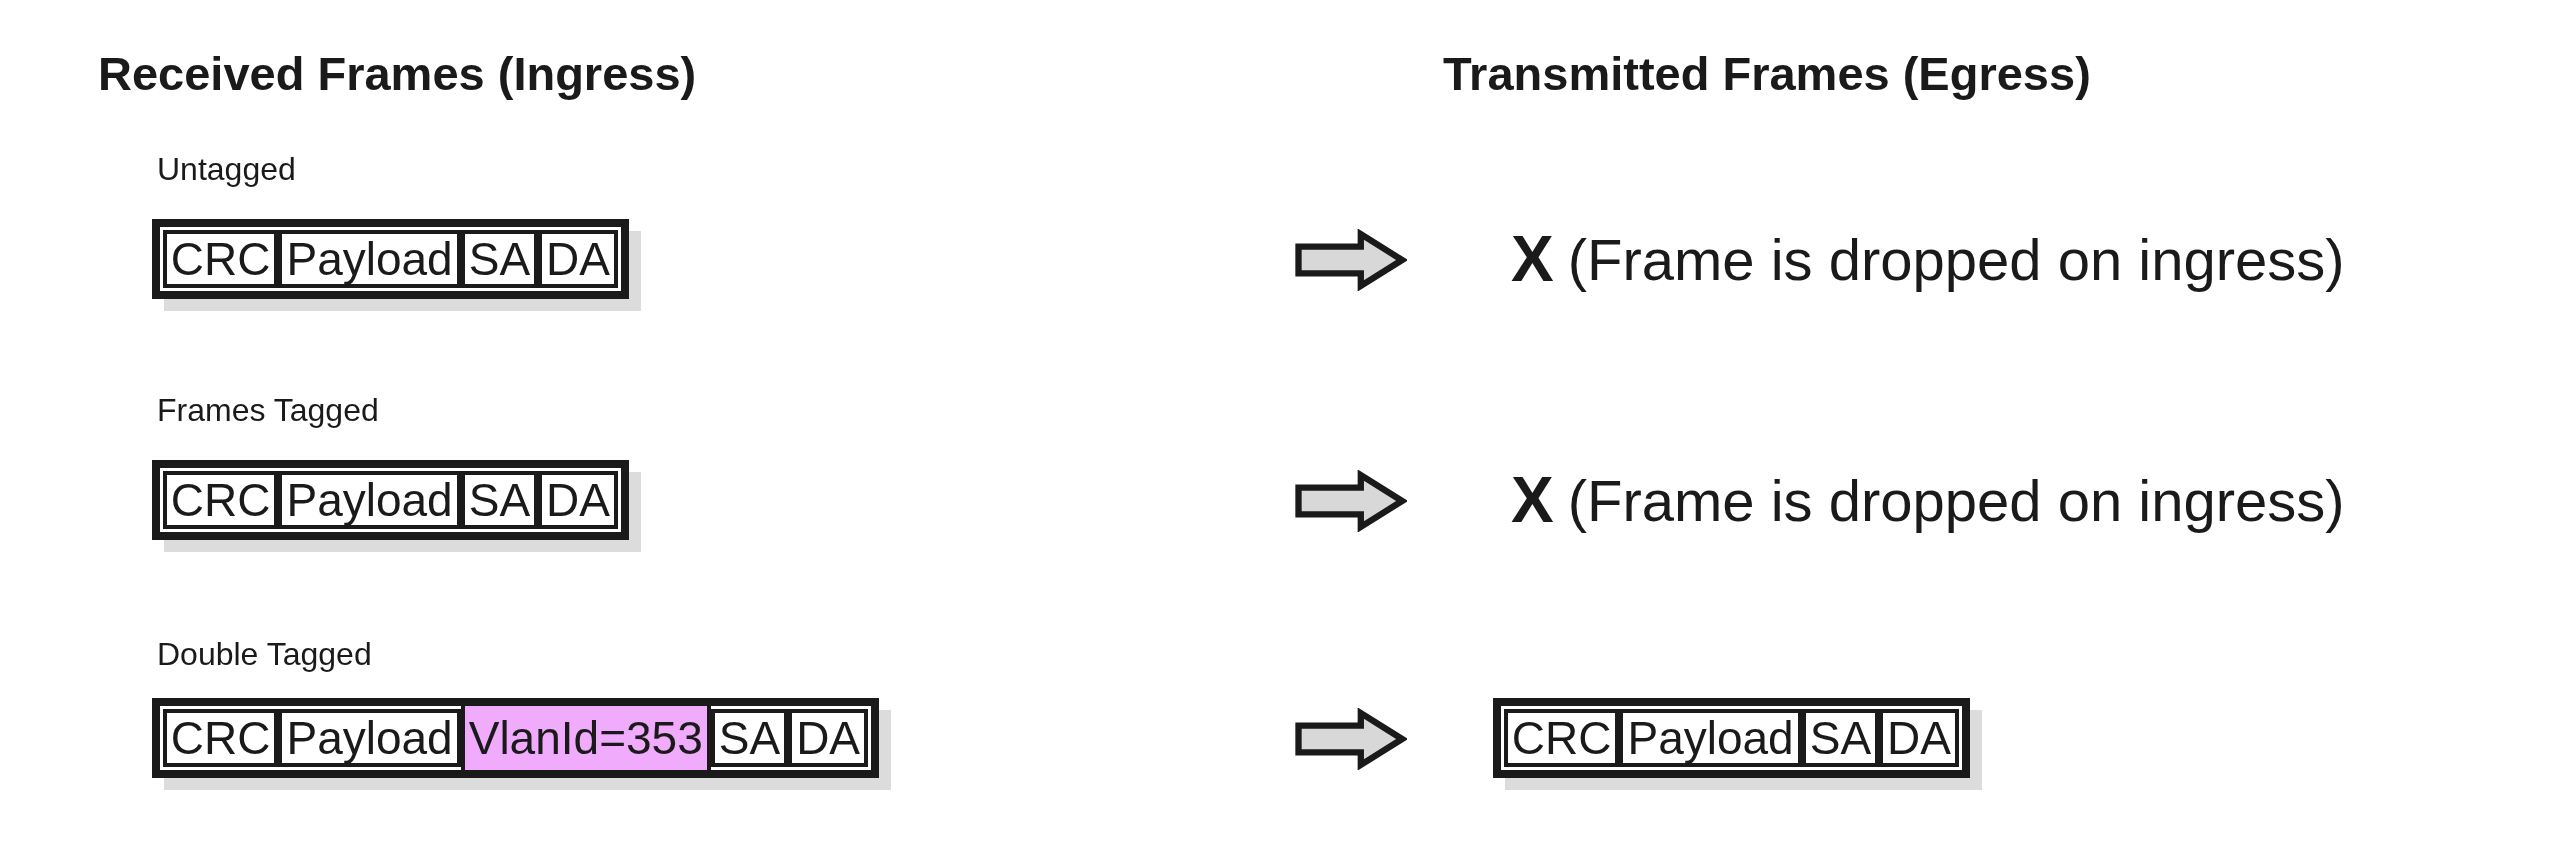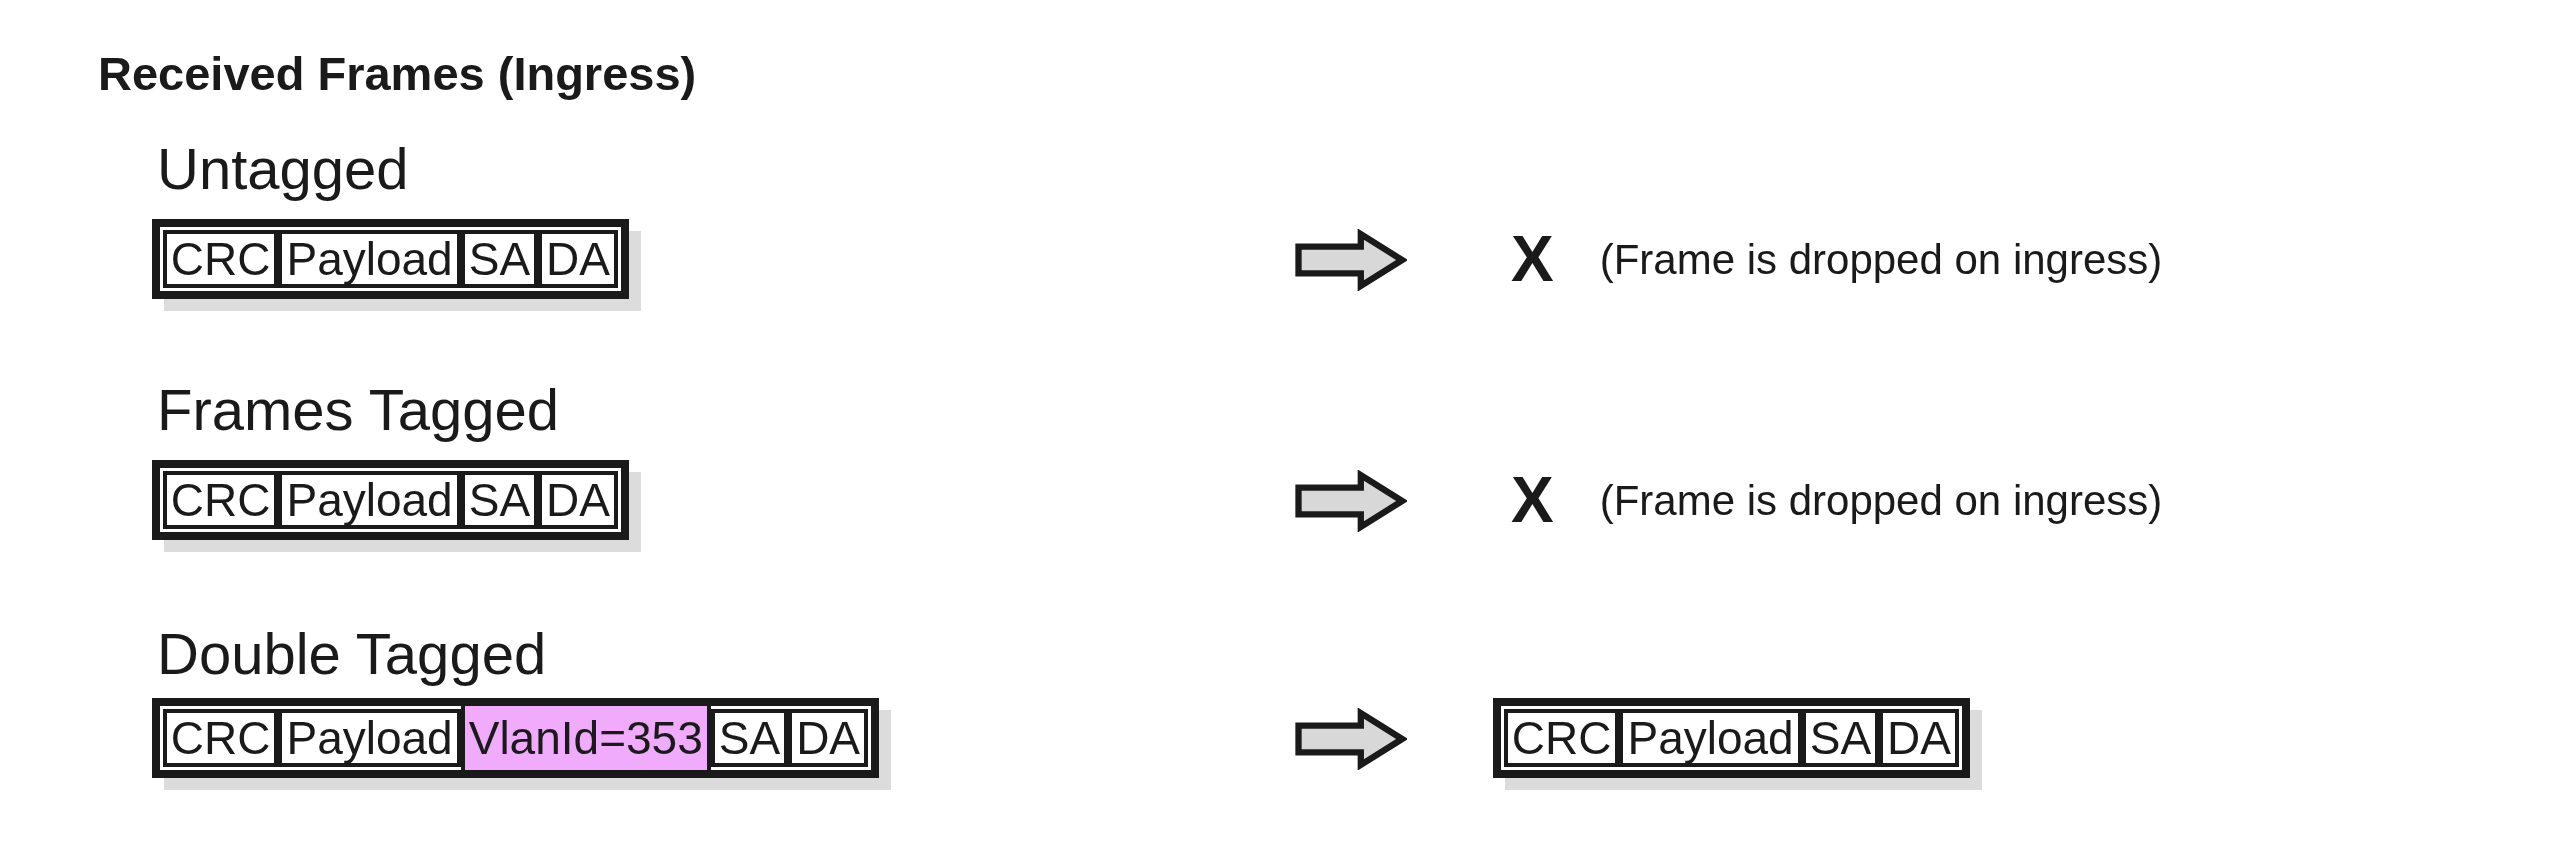--- a/index.html
+++ b/index.html
@@ -17,21 +17,21 @@
     top:46px;
     font-size:47px;
     font-weight:bold;
     white-space:nowrap;
   }
   #title-ingress{left:98px;}
   #title-egress{left:1443px;}
   .row-label{
     position:absolute;
     left:157px;
-    font-size:58px;
+    font-size:32px;
     line-height:56px;
     white-space:nowrap;
   }
   .frame{
     position:absolute;
     display:flex;
     align-items:center;
     background:#ffffff;
     border:8.4px solid #1a1a1a;
     padding:2.8px;
@@ -71,35 +71,35 @@
     align-items:center;
     gap:14px;
     white-space:nowrap;
   }
   .dropped .mark{
     font-size:64px;
     font-weight:bold;
     line-height:73px;
   }
   .dropped .note{
-    font-size:42px;
-    margin-left:32px;
+    font-size:58px;
   }
   .fig-num{
     position:absolute;
     left:2473px;
     top:810px;
     font-size:34px;
   }
 </style>
 </head>
 <body>
 
 <div class="canvas">
   <div class="col-title" id="title-ingress">Received Frames (Ingress)</div>
+  <div class="col-title" id="title-egress">Transmitted Frames (Egress)</div>
 
   <div id="rows-root">
       <div class="row-label" style="top: 141px;">Untagged</div>
       <div class="frame" style="left: 152px; top: 219px;">
         <div class="cell">CRC</div>
         <div class="cell">Payload</div>
         <div class="cell">SA</div>
         <div class="cell">DA</div>
       </div>
       <div class="arrow" style="top: 229px;"><svg width="112" height="62" viewBox="0 0 160 88">

